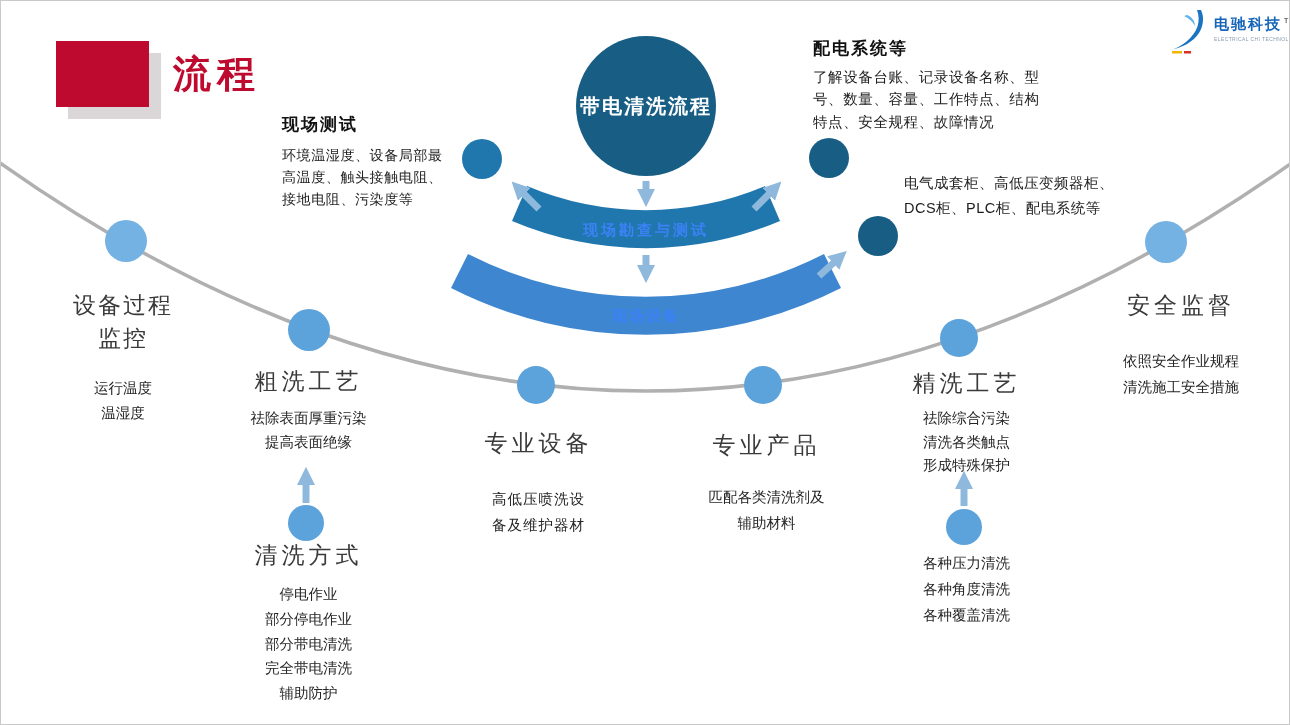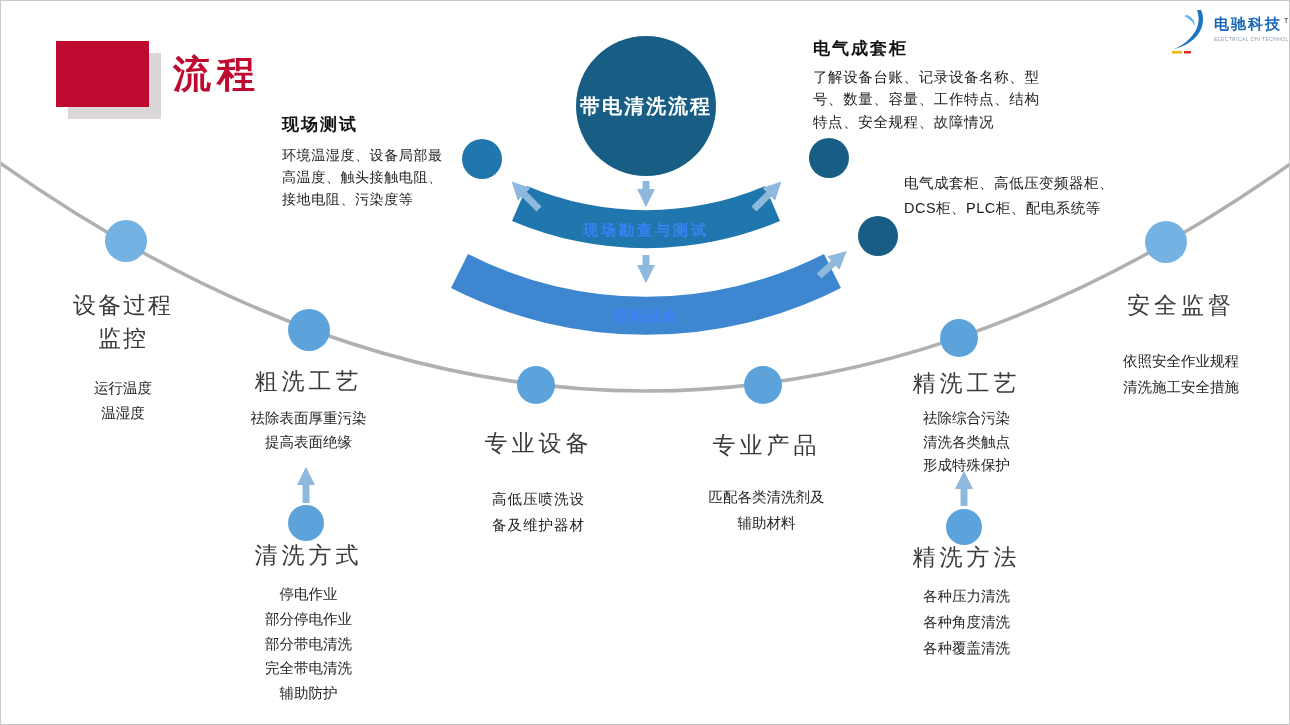--- a/index.html
+++ b/index.html
@@ -137,21 +137,21 @@
   <div class="band-label band2-label">现场设备</div>
 
   <div class="note t-test">
     <div class="note-title">现场测试</div>
     <div class="note-body">环境温湿度、设备局部最
 高温度、触头接触电阻、
 接地电阻、污染度等</div>
   </div>
 
   <div class="note t-survey">
-    <div class="note-title">电气成套柜</div>
+    <div class="note-title">配电系统等</div>
     <div class="note-body">了解设备台账、记录设备名称、型
 号、数量、容量、工作特点、结构
 特点、安全规程、故障情况</div>
   </div>
 
   <div class="note t-cabinets">电气成套柜、高低压变频器柜、
 DCS柜、PLC柜、配电系统等</div>
 
   <div class="station s-monitor">
     <div class="station-label">设备过程
@@ -194,19 +194,18 @@
   <div class="station s-washmode">
     <div class="station-label">清洗方式</div>
     <div class="station-detail">停电作业
 部分停电作业
 部分带电清洗
 完全带电清洗
 辅助防护</div>
   </div>
 
   <div class="station s-finemethod">
-    <div class="station-label">精洗方法</div>
     <div class="station-detail">各种压力清洗
 各种角度清洗
 各种覆盖清洗</div>
   </div>
 
 </div>
 
 </body></html>

